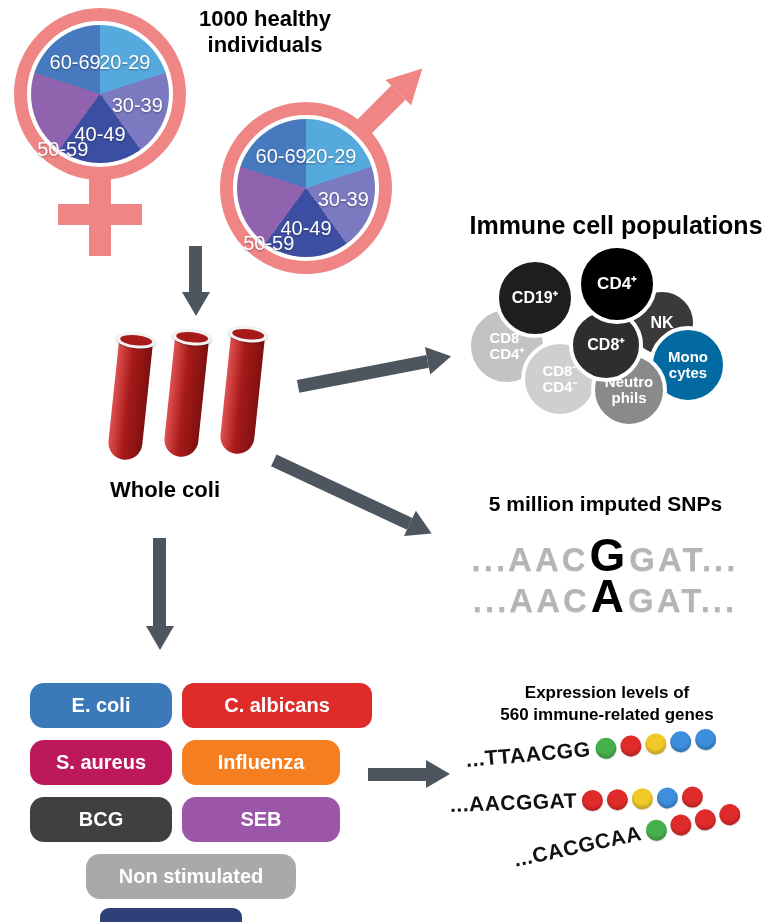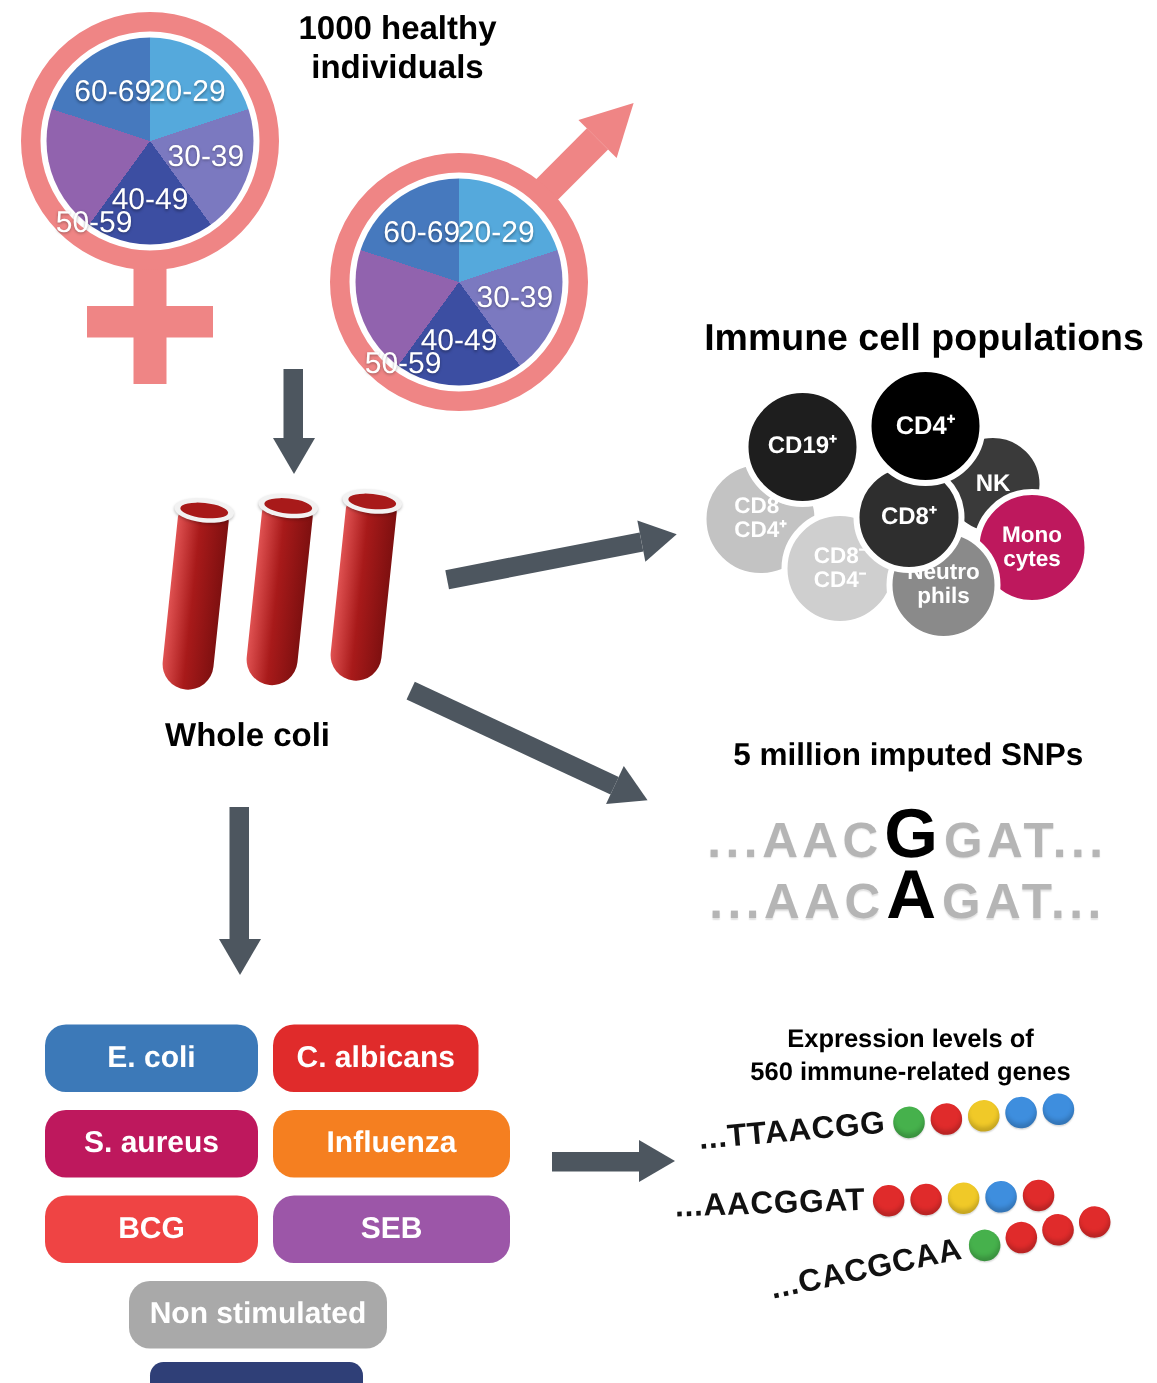--- a/index.html
+++ b/index.html
@@ -87,26 +87,26 @@
   .snp-block { position:absolute; left:440px; top:528px; width:330px; }
   .snp-line { display:flex; justify-content:center; align-items:baseline; height:41px; }
   .snp-dim { color:var(--seq-gray); font-weight:bold; font-size:33px; letter-spacing:3px;
              text-shadow:0 1px 1px rgba(0,0,0,0.12); }
   .snp-var { color:#000; font-weight:bold; font-size:46px; letter-spacing:3px; margin:0 1px; }
 
   
   .pill { position:absolute; height:45px; border-radius:14px; color:#fff; font-weight:bold;
           font-size:20px; display:flex; align-items:center; justify-content:center; }
   .pill-ecoli     { left:30px;  top:683px; width:142px; }
-  .pill-calbicans { left:182px; top:683px; width:137px; }
+  .pill-calbicans { left:182px; top:683px; width:190px;border-radius:12px; }
   .pill-saureus   { left:30px;  top:740px; width:142px; }
   .pill-influenza { left:182px; top:740px; width:158px; }
   .pill-bcg       { left:30px;  top:797px; width:142px; }
   .pill-seb       { left:182px; top:797px; width:158px; }
-  .pill-nonstim   { left:86px;  top:854px; width:172px; }
+  .pill-nonstim   { left:86px;  top:854px; width:210px; }
   .cropped-bar { position:absolute; left:100px; top:908px; width:142px; height:28px;
                  border-radius:9px; background:var(--cropped-navy); }
 
   
   .expr-row { position:absolute; display:flex; align-items:center; transform-origin:left center; }
   .expr-seq { font-weight:bold; font-size:21px; color:#111; letter-spacing:0.5px; white-space:nowrap; }
   .dots { display:flex; gap:4px; margin-left:5px; }
   .dot { width:21px; height:21px; border-radius:50%;
          box-shadow:inset 0 -3px 3px rgba(0,0,0,0.18), 0 1px 1px rgba(0,0,0,0.15); }
   .expr-0 { left:466px; top:748px; transform:rotate(-5deg); }
@@ -195,21 +195,21 @@
   <div class="title blood-label">Whole coli</div>
 
   <div class="title immune-title">Immune cell populations</div>
   <div class="cells">
     <div class="cell cell-cd8cd4" style="background: rgb(195, 195, 195);">CD8⁺
 CD4⁺</div>
     <div class="cell cell-cd8ncd4n" style="background: rgb(207, 207, 207);">CD8⁻
 CD4⁻</div>
     <div class="cell cell-cd19" style="background: rgb(30, 30, 30);">CD19⁺</div>
     <div class="cell cell-nk" style="background: rgb(58, 58, 58);">NK</div>
-    <div class="cell cell-mono" style="background: #be185d;">Mono
+    <div class="cell cell-mono" style="background: #0369a1;">Mono
 cytes</div>
     <div class="cell cell-neutro" style="background: rgb(138, 138, 138);">Neutro
 phils</div>
     <div class="cell cell-cd8" style="background: rgb(46, 46, 46);">CD8⁺</div>
     <div class="cell cell-cd4" style="background: rgb(0, 0, 0);">CD4⁺</div>
   </div>
 
   <div class="title snp-title">5 million imputed SNPs</div>
   <div class="snp-block">
     <div class="snp-line">
@@ -221,21 +221,21 @@
       <span class="snp-dim">...AAC</span>
         <span class="snp-var">A</span>
         <span class="snp-dim">GAT...</span>
     </div>
   </div>
 
   <div class="pill pill-ecoli" style="background: rgb(60, 121, 184);">E. coli</div>
   <div class="pill pill-calbicans" style="background: rgb(224, 43, 43);">C. albicans</div>
   <div class="pill pill-saureus" style="background: #be185d;">S. aureus</div>
   <div class="pill pill-influenza" style="background: rgb(245, 127, 32);">Influenza</div>
-  <div class="pill pill-bcg" style="background: #ef4444;">BCG</div>
+  <div class="pill pill-bcg" style="background: #404040;">BCG</div>
   <div class="pill pill-seb" style="background: rgb(156, 86, 168);">SEB</div>
   <div class="pill pill-nonstim" style="background: rgb(169, 169, 169);">Non stimulated</div>
   <div class="cropped-bar"></div>
 
   <div class="title expr-title">Expression levels of
 560 immune-related genes</div>
   <div class="expr-row expr-0">
     <span class="expr-seq">...TTAACGG</span>
     <span class="dots">
         <span class="dot" style="background: rgb(70, 177, 76);"></span>

